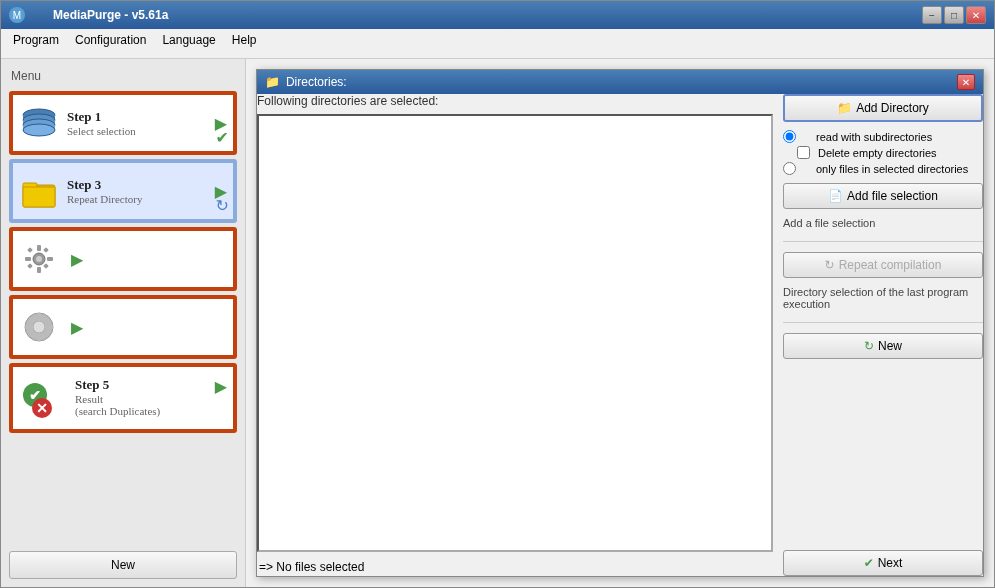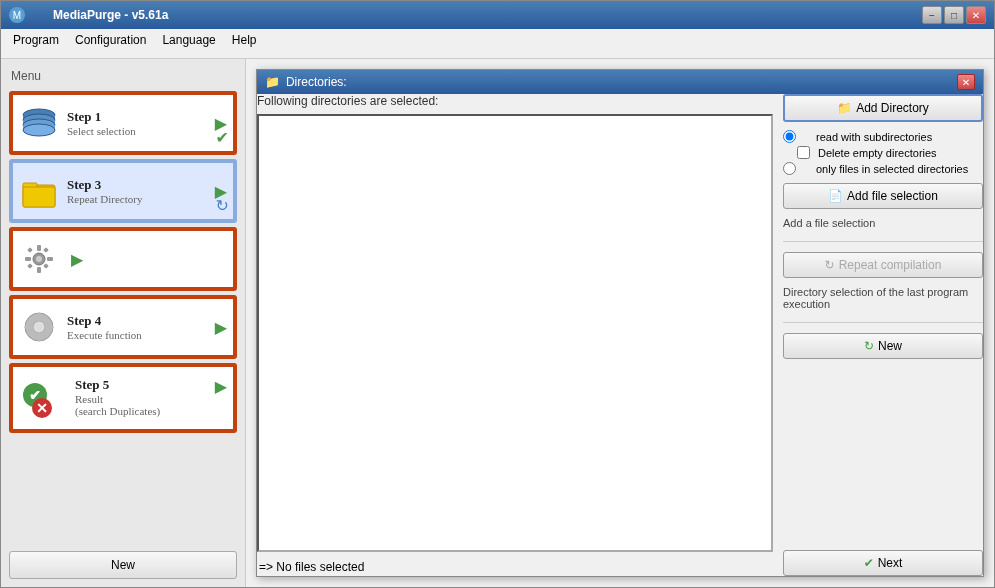--- a/index.html
+++ b/index.html
@@ -385,24 +385,20 @@
       <div class="step-item">
         <div class="step-icon">
           <svg width="36" height="36" viewBox="0 0 36 36">
             <circle cx="18" cy="18" r="14" fill="#bbb" stroke="#999" stroke-width="1"></circle>
             <circle cx="18" cy="18" r="6" fill="#ddd" stroke="#aaa" stroke-width="1"></circle>
             <rect x="16" y="4" width="4" height="8" rx="1" fill="#bbb"></rect>
             <rect x="16" y="24" width="4" height="8" rx="1" fill="#bbb"></rect>
             <rect x="4" y="16" width="8" height="4" rx="1" fill="#bbb"></rect>
             <rect x="24" y="16" width="8" height="4" rx="1" fill="#bbb"></rect>
           </svg>
-        </div>
-        <div class="step-info">
-          <div class="step-title">Step 4</div>
-          <div class="step-subtitle">Execute function</div>
         </div>
         <div class="step-arrow">▶</div>
       </div>
 
       <div class="step-item" style="align-items:flex-start; padding-top:10px; min-height:70px;">
         <div class="step-icon" style="position:relative; margin-top:2px;">
           <svg width="36" height="36" viewBox="0 0 36 36">
             <circle cx="14" cy="14" r="12" fill="#4a9a4a"></circle>
             <text x="14" y="19" text-anchor="middle" fill="white" font-size="14" font-weight="bold">✔</text>
           </svg>

